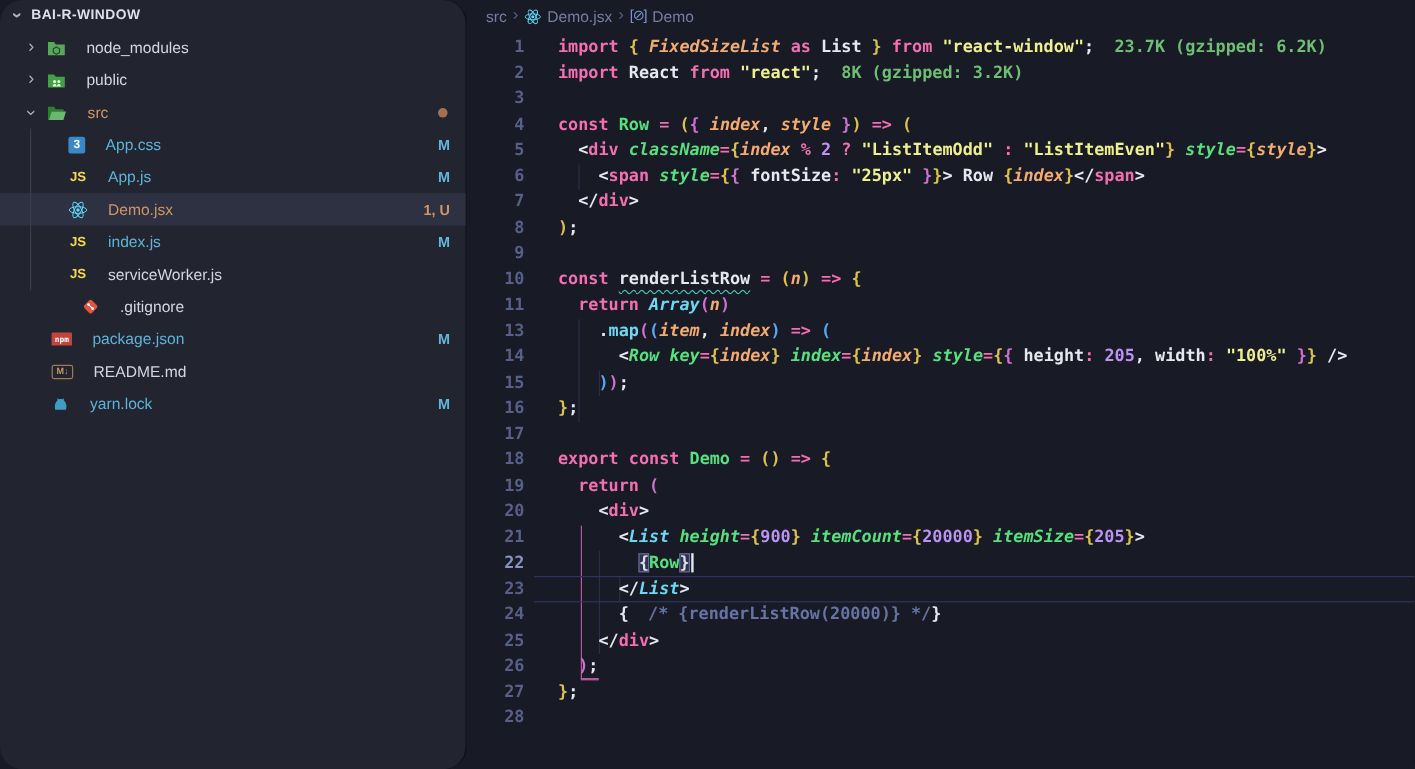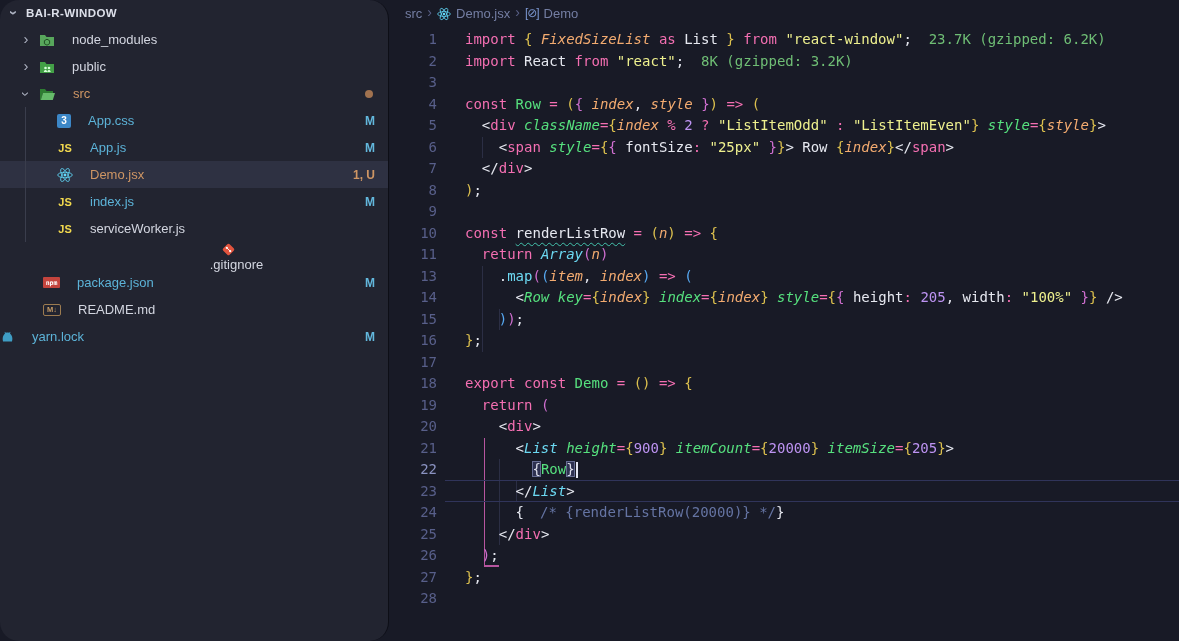--- a/index.html
+++ b/index.html
@@ -30,21 +30,21 @@
   .breadcrumbs{height:26px;display:flex;align-items:center;padding-left:16px;gap:5px;font-size:13px;color:var(--bc);}
   .bsep{color:#596087;font-size:14px;transform:translateY(-1px);}
   .bicon{display:inline-flex;transform:translateY(1px);}
   .symicon{color:#7b96cf;font-size:12px;letter-spacing:-1px;}
   .crumb{cursor:pointer;white-space:nowrap;}
   .code-area{position:relative;font-family:"DejaVu Sans Mono","Liberation Mono",monospace;font-size:14px;line-height:21.5px;padding-top:3px;}
   .overlay{position:absolute;z-index:0;}
   .g{position:absolute;width:1px;background:var(--gg);}
   .gp{position:absolute;background:var(--gpink);}
   .aline{position:absolute;left:56px;right:0;height:22.5px;border-top:1px solid var(--aline);border-bottom:1px solid var(--aline);box-sizing:border-box;}
-  .lines{position:relative;z-index:1;}
+  .lines{position:relative;z-index:1;font-weight:bold;}
   .cl{height:21.5px;white-space:pre;}
   .ln{display:inline-block;width:48px;text-align:right;color:var(--ln);user-select:none;}
   .ln.act{color:var(--lnactive);}
   .lc{display:inline-block;padding-left:28px;white-space:pre;}
   .wh{color:var(--wh);} .kw{color:var(--kw);} .tag{color:var(--kw);}
   .str{color:var(--str);} .num{color:var(--num);}
   .grn{color:var(--grn);} .grni{color:var(--grn);font-style:italic;}
   .cy{color:var(--cy);} .cyi{color:var(--cy);font-style:italic;}
   .or{color:var(--or);font-style:italic;}
   .cmt{color:var(--cmt);margin-left:16px;} .cost{color:var(--cost);}
@@ -123,41 +123,41 @@
         </div>
         <div class="trow" style="padding-left: 57px;">
           <span class="ficon js">JS</span>
           <span class="tlabel blue">index.js</span>
           <span class="badge mblue">M</span>
         </div>
         <div class="trow" style="padding-left: 57px;">
           <span class="ficon js">JS</span>
           <span class="tlabel ">serviceWorker.js</span>
         </div>
-        <div class="trow" style="padding-left: 68px; flex-direction: column;">
+        <div class="trow" style="padding-left: 68px;">
           <span class="ficon">
             <svg width="15" height="15" viewBox="0 0 15 15">
               <rect x="3" y="3" width="9" height="9" rx="1.6" transform="rotate(45 7.5 7.5)" fill="#e2543e"></rect>
               <circle cx="5.8" cy="5.8" r="1.1" fill="#fff"></circle>
               <circle cx="9.2" cy="9.2" r="1.1" fill="#fff"></circle>
               <path d="M5.8 5.8L9.2 9.2" stroke="#fff" stroke-width=".9"></path>
             </svg>
           </span>
           <span class="tlabel ">.gitignore</span>
         </div>
         <div class="trow" style="padding-left: 43px;">
           <span class="ficon npm">npm</span>
           <span class="tlabel blue">package.json</span>
           <span class="badge mblue">M</span>
         </div>
         <div class="trow" style="padding-left: 43px;">
           <span class="ficon md">M↓</span>
           <span class="tlabel ">README.md</span>
         </div>
-        <div class="trow" style=" justify-content: space-between;">
+        <div class="trow" style="padding-left: 43px; justify-content: space-between;">
           <span class="ficon">
             <svg width="15" height="15" viewBox="0 0 15 15">
               <path d="M3 12.5C2 7.5 4 5.5 5 4.5L4.5 2.8 6 3.8c1-.5 2-.5 3 0l1.5-1-.5 1.7c2 1.5 3 4.5 2 8z" fill="#3f9dc4"></path>
             </svg>
           </span>
           <span class="tlabel blue">yarn.lock</span>
           <span class="badge mblue">M</span>
         </div>
       </div>
     <div class="tree-guide"></div>

